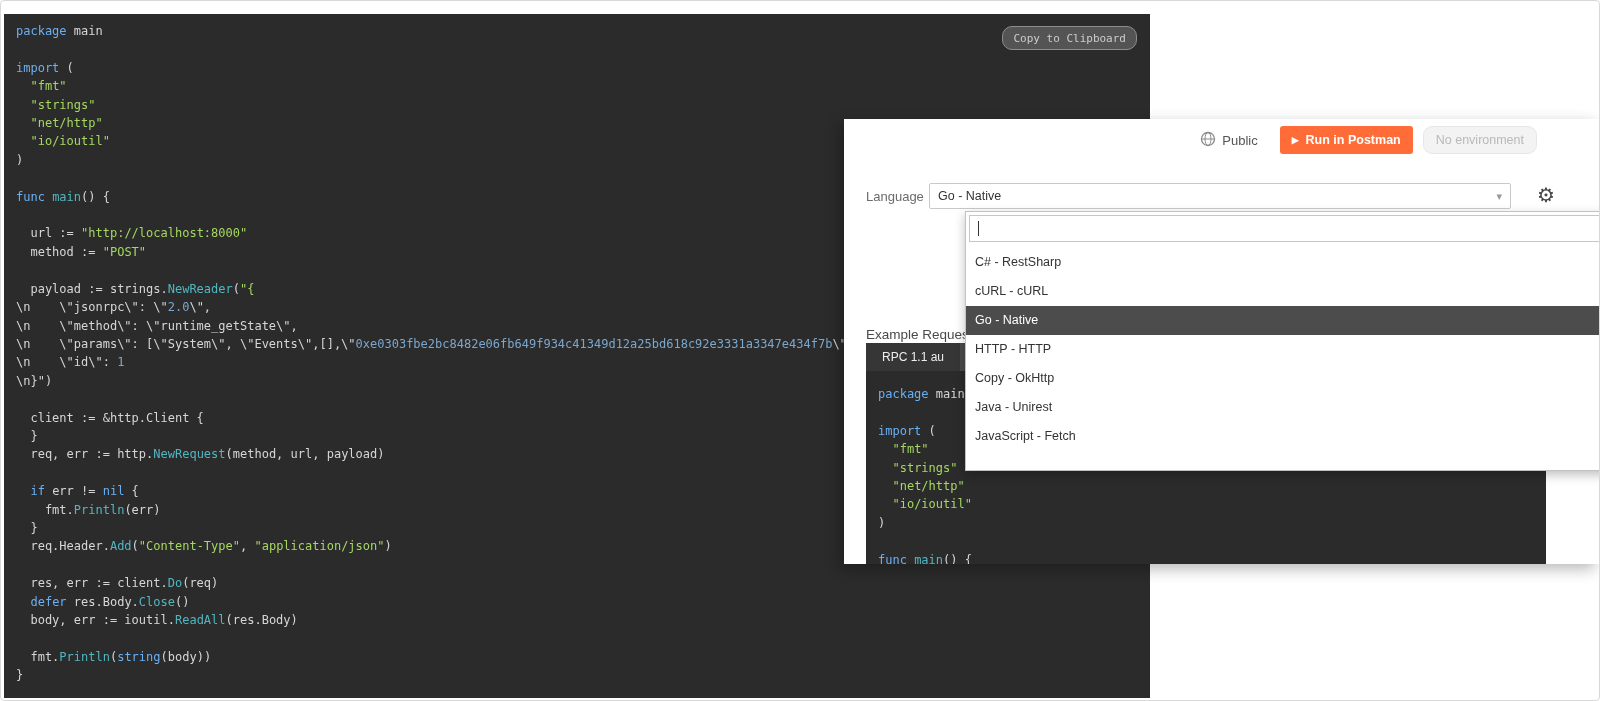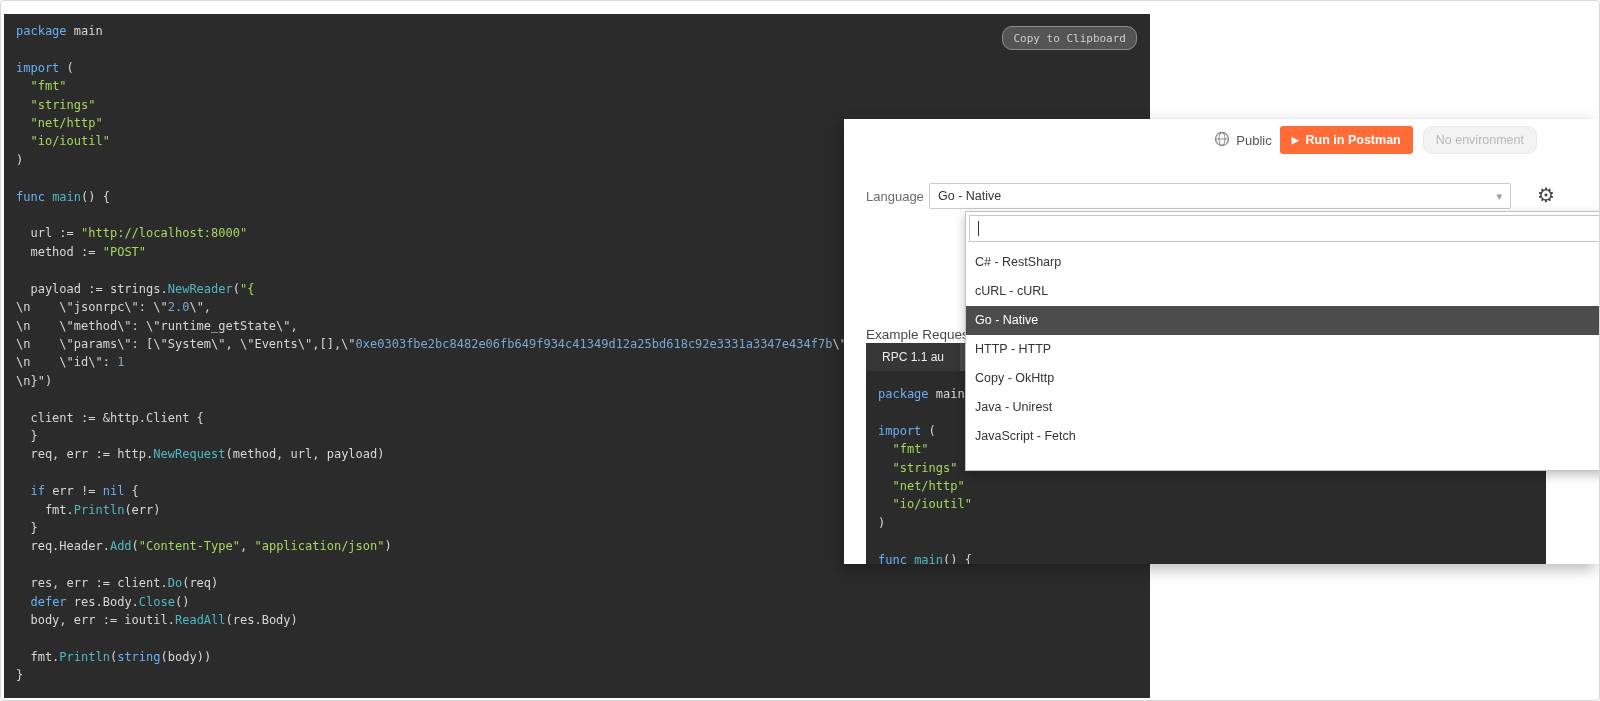--- a/index.html
+++ b/index.html
@@ -31,21 +31,21 @@
     color:#cdcdcd;font-family:"DejaVu Sans Mono",monospace;font-size:11px;
     padding:0 10px;cursor:pointer;
   }
 
   
   .doc-panel{
     position:absolute;left:843px;top:118px;right:0;height:445px;background:#ffffff;
     box-shadow:-4px 5px 14px rgba(0,0,0,0.28);
   }
   .panel-header{position:absolute;top:7px;right:62px;height:28px;display:flex;align-items:center;}
-  .public-chip{display:flex;align-items:center;gap:6px;color:#555;font-size:13px;margin-right:8px;}
+  .public-chip{display:flex;align-items:center;gap:6px;color:#555;font-size:13px;margin-right:22px;}
   .run-btn{
     display:flex;align-items:center;gap:7px;height:28px;padding:0 12px;
     background:var(--accent_orange,#FF6C37);color:#fff;border:none;border-radius:3px;
     font-size:12.5px;font-weight:bold;cursor:pointer;margin-right:10px;
     font-family:"Liberation Sans",sans-serif;
   }
   .run-btn .play{font-size:9px;line-height:1;}
   .env-btn{
     height:28px;padding:0 12px;background:#f3f3f3;color:#b9b9b9;
     border:1px solid #e7e7e7;border-radius:9px;font-size:12.5px;cursor:default;

